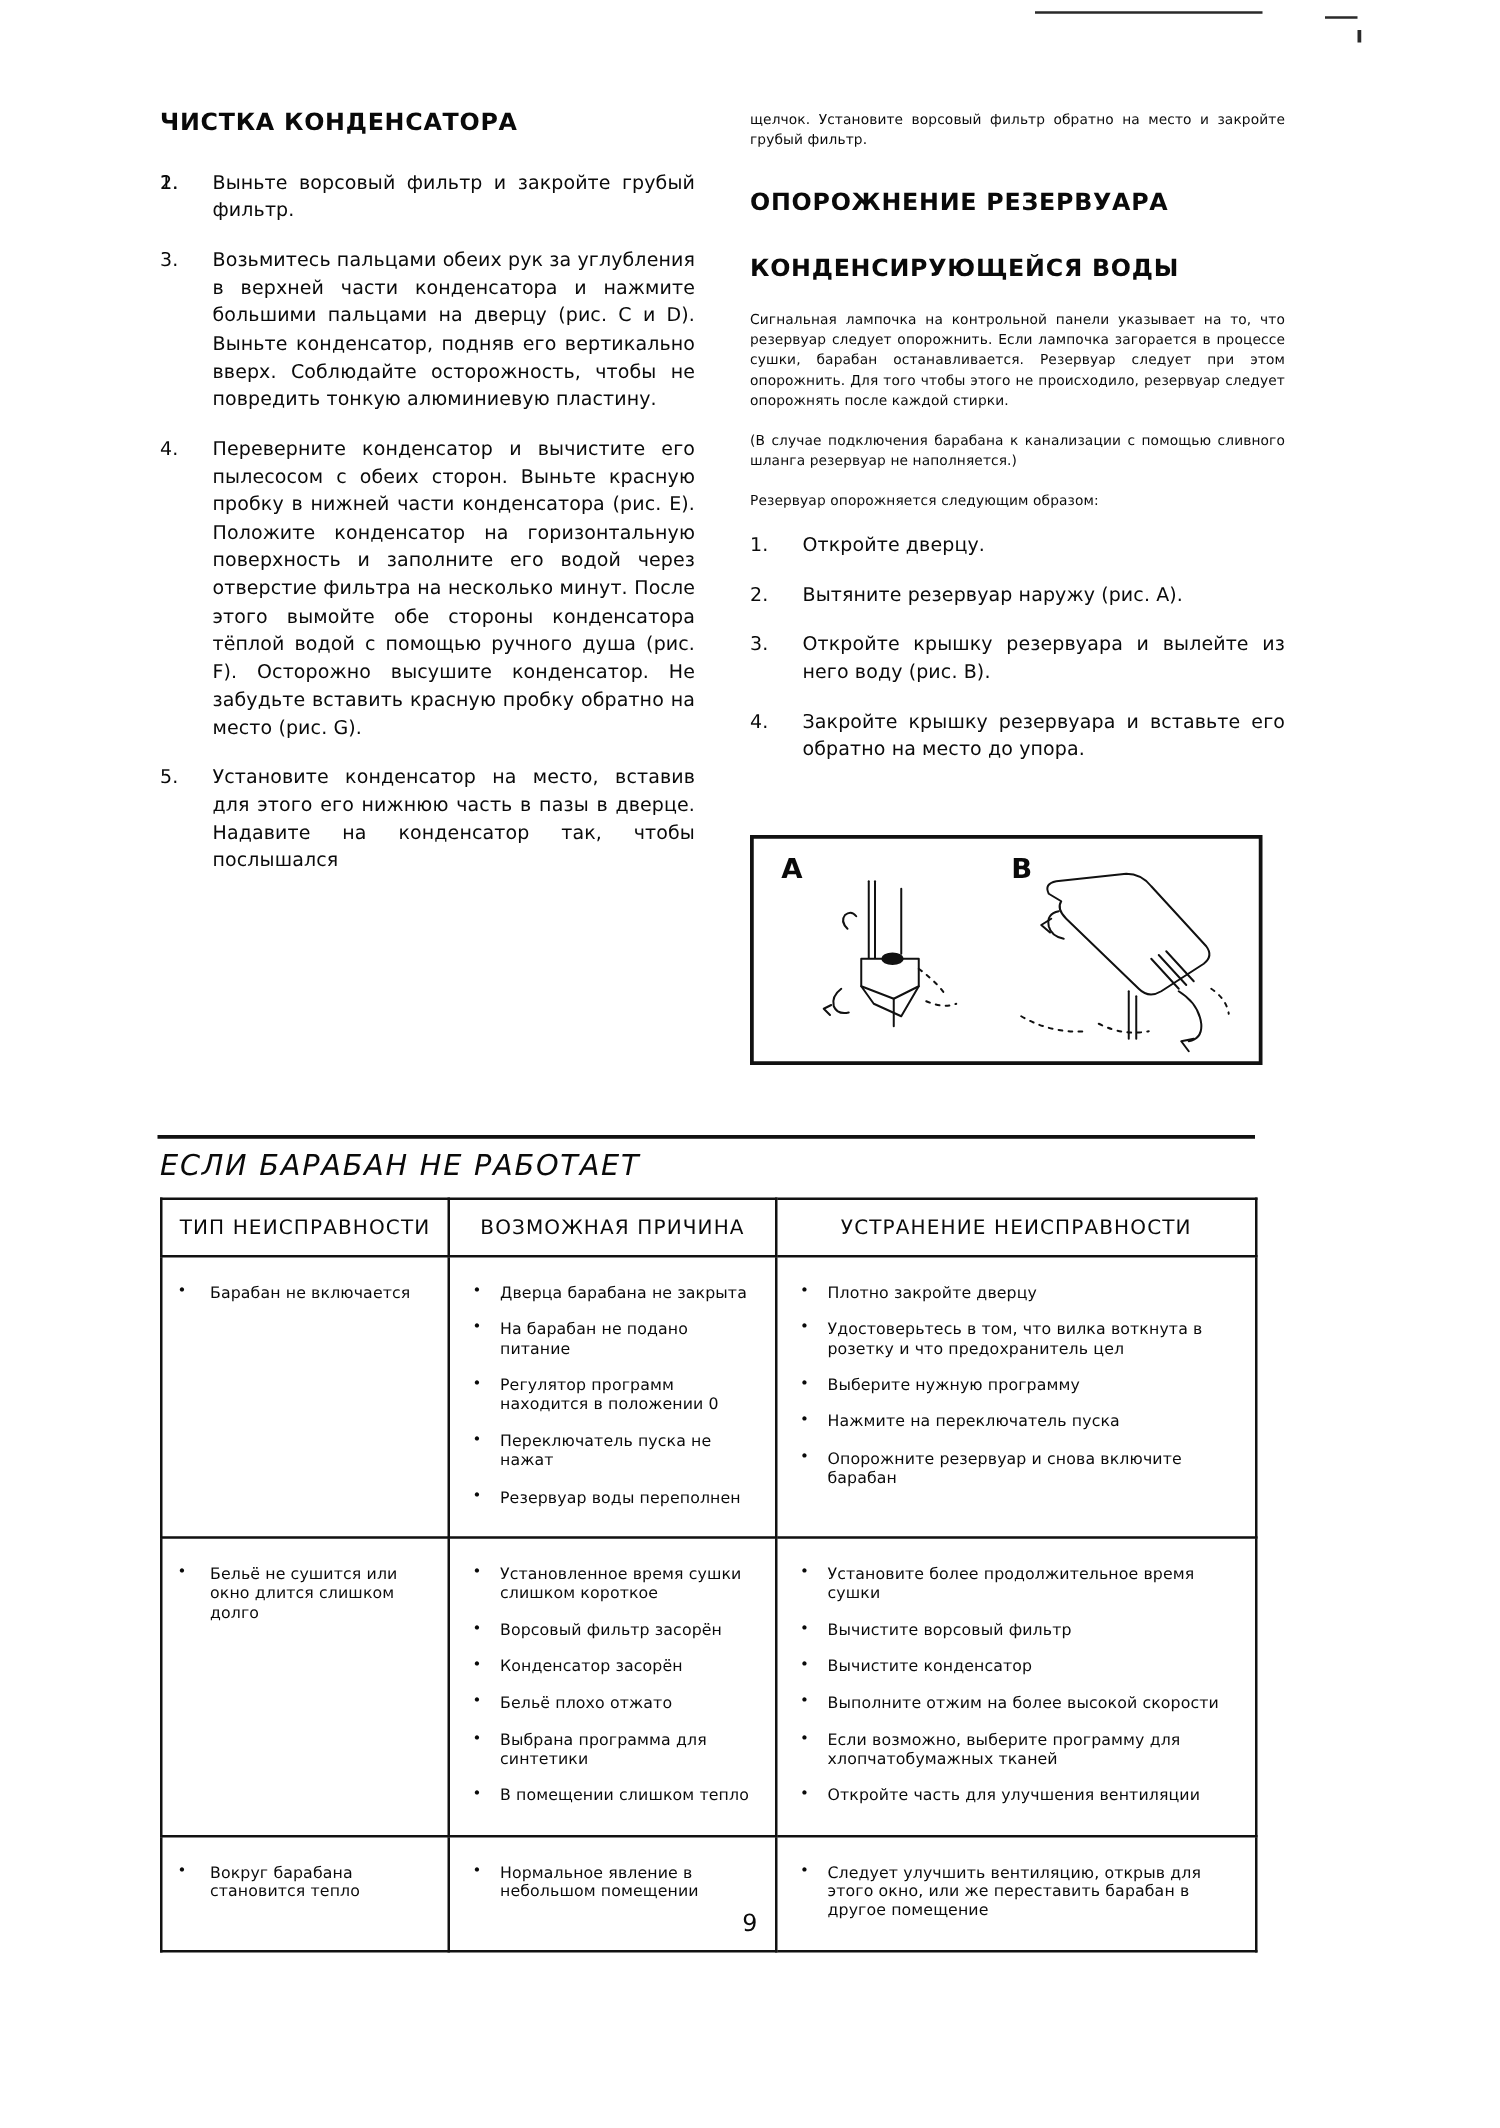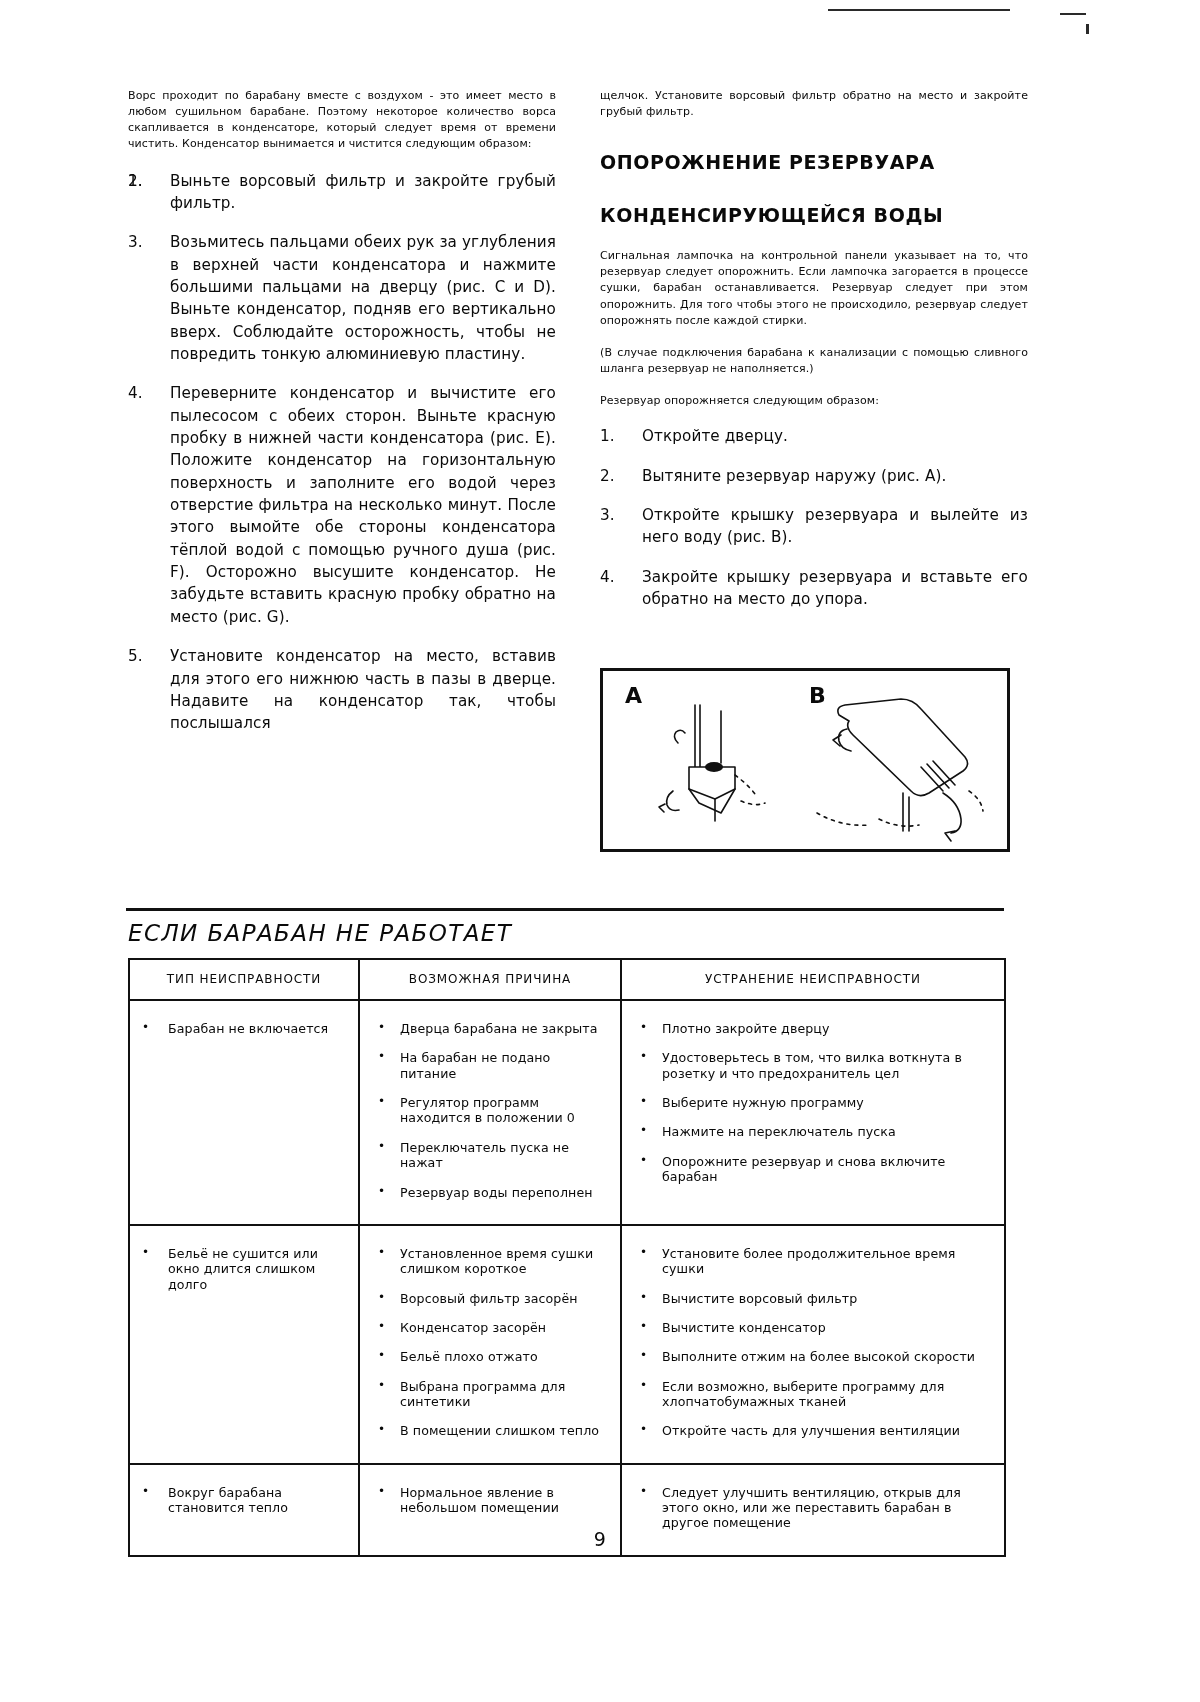--- a/index.html
+++ b/index.html
@@ -135,21 +135,21 @@
     left: 128px;
     top: 958px;
     width: 876px;
     border-collapse: collapse;
     table-layout: fixed;
   }
   table.tbl, table.tbl th, table.tbl td {
     border: 2px solid #111;
   }
   table.tbl th {
-    font-size: 12px;
+    font-size: 16px;
     font-weight: 400;
     letter-spacing: 0.9px;
     padding: 12px 6px 13px 6px;
     text-align: center;
     vertical-align: middle;
     font-family: "DejaVu Sans", "Liberation Sans", sans-serif;
   }
   table.tbl td {
     vertical-align: top;
     padding: 20px 10px 24px 10px;
@@ -205,22 +205,22 @@
 
   <div class="scan-marks">
     <div class="m m1"></div>
     <div class="m m2"></div>
     <div class="m m3"></div>
   </div>
 
   <div class="cols">
 
     <div class="col col-left">
-
-      <p class="body">Ворс проходит по барабану вместе с воздухом - это имеет место в любом сушильном барабане. Поэтому некоторое количество ворса скапливается в конденсаторе, который следует время от времени чистить. Конденсатор вынимается и чистится следующим образом:</p>
+      <h1 class="sec-title">ЧИСТКА КОНДЕНСАТОРА</h1>
+
 
       <ol class="steps">
         <li>
           <span class="num">1.</span>
         </li>
         <li>
           <span class="num">2.</span>
           <span>Выньте ворсовый фильтр и закройте грубый фильтр.</span>
         </li>
         <li>

